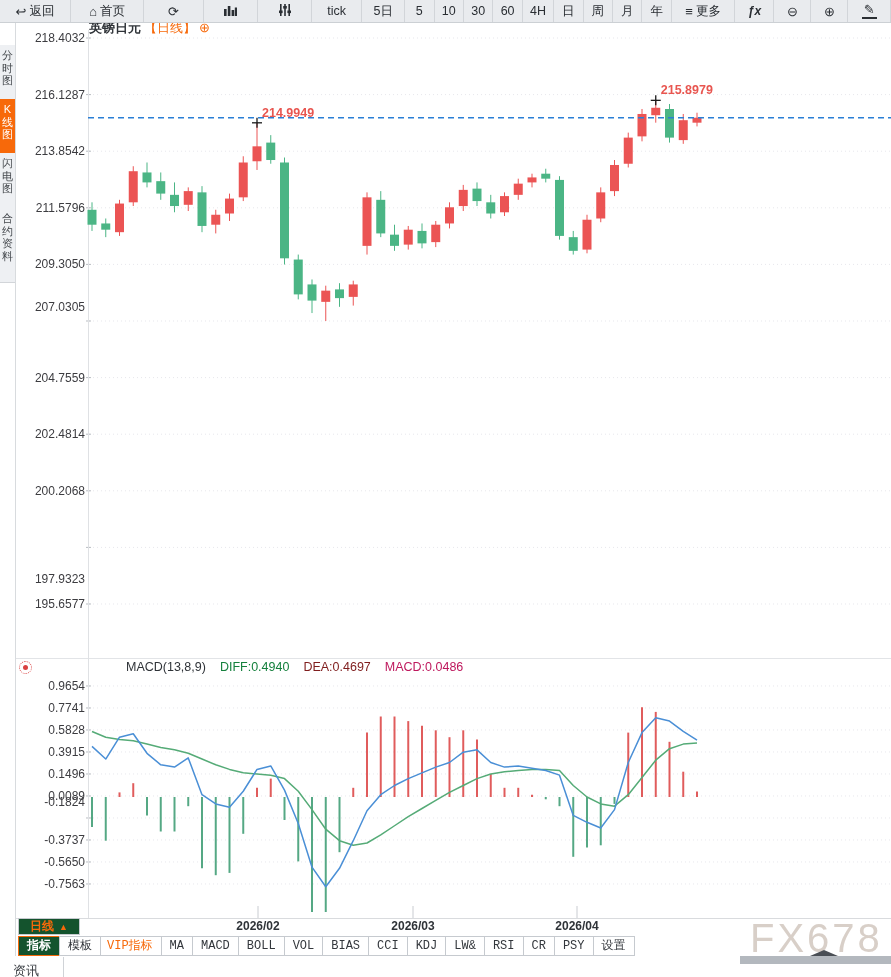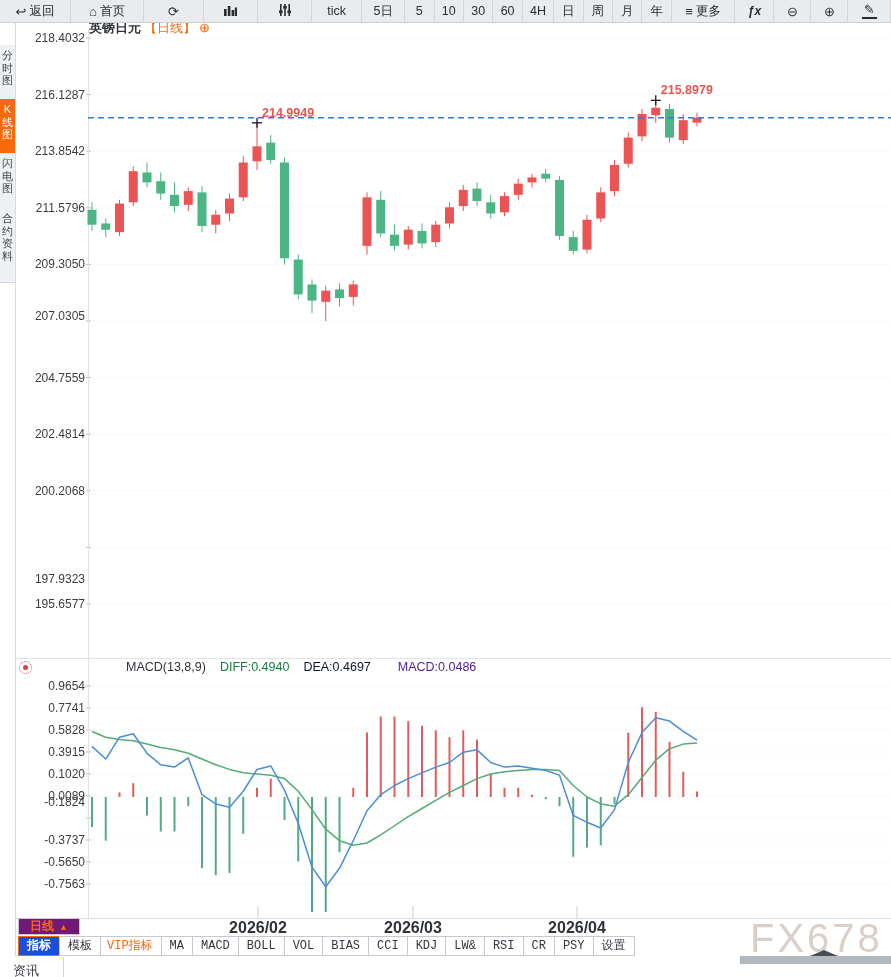--- a/index.html
+++ b/index.html
@@ -25,38 +25,38 @@
   .chart-title{position:absolute;left:89px;top:19px;font-size:13px;z-index:3;}
   .chart-title .sym{color:#2f3338;font-weight:600;}
   .chart-title .tag{color:#f7690a;margin-left:3px;}
   .chart-title .add{color:#f7690a;margin-left:3px;font-size:13px;}
   .axis-label{position:absolute;left:26px;width:59px;text-align:right;font-size:12px;
               color:#3c3c40;z-index:2;}
   .annotation{position:absolute;font-size:12.5px;font-weight:bold;color:#e85650;z-index:3;}
   .macd-header{position:absolute;left:90px;top:660px;display:flex;gap:14px;font-size:12.5px;z-index:3;}
   .macd-header .m0{color:#2f3338;margin-left:36px;}
   .macd-header .m1{color:#15803d;}
-  .macd-header .m2{color:#0f172a;}
-  .macd-header .m3{color:#4c1d95;margin-left:13px;}
+  .macd-header .m2{color:#7f1d1d;}
+  .macd-header .m3{color:#be185d;}
   .target-icon{position:absolute;left:19px;top:661px;width:11px;height:11px;border:1px dotted #d94040;
                border-radius:50%;z-index:3;}
   .target-icon::after{content:"";position:absolute;left:3px;top:3px;width:5px;height:5px;
                border-radius:50%;background:#d94040;}
-  .date-label{position:absolute;top:919px;transform:translateX(-50%);font-size:16px;
+  .date-label{position:absolute;top:919px;transform:translateX(-50%);font-size:12px;
               font-weight:bold;color:#2f3338;z-index:2;}
   
   .period-box{position:absolute;left:18px;top:918px;height:15px;border:1px solid #c6cacf;
-              background:#701a75;display:flex;align-items:center;gap:5px;padding:0 11px;
+              background:#14532d;display:flex;align-items:center;gap:5px;padding:0 11px;
               font-size:12px;font-weight:bold;color:#f7690a;z-index:6;cursor:pointer;}
   .period-box .arr{font-size:9px;}
   .tabbar{position:absolute;left:18px;top:936px;height:20px;display:flex;z-index:6;}
   .tab{height:18px;line-height:18px;border:1px solid #c6cacf;margin-right:-1px;background:#fff;
        padding:0 8px;font-size:12px;color:#33373c;font-family:"Liberation Mono",monospace;
        cursor:pointer;white-space:nowrap;}
-  .tab.active{background:#1d4ed8;border-color:#f7690a;color:#fff;font-weight:bold;}
+  .tab.active{background:#14532d;border-color:#f7690a;color:#fff;font-weight:bold;}
   .tab.vip{color:#f7690a;padding-left:6px;}
   .watermark{position:absolute;left:750px;top:916px;font-size:40px;letter-spacing:3px;
              color:#cfc4bb;opacity:.8;z-index:1;font-family:"Liberation Sans",sans-serif;}
   .news-cell{position:absolute;left:0;top:957px;width:50px;height:20px;border-right:1px solid #d0d3d7;
              font-size:13px;color:#3a3e43;padding-left:13px;padding-top:5px;z-index:6;background:#fff;}
   .hscroll{position:absolute;left:740px;top:956px;width:151px;height:8px;background:#b3b8be;z-index:7;cursor:pointer;}
   .hscroll .thumb-arrow{position:absolute;left:70px;top:-6px;width:0;height:0;
              border-left:14px solid transparent;border-right:14px solid transparent;
              border-bottom:6px solid #4a4f55;}
   .chart-layer{position:absolute;left:0;top:0;z-index:2;}
@@ -358,31 +358,31 @@
       <line x1="413" y1="906" x2="413" y2="918" stroke="#c9ccd1" stroke-width="1"></line>
       <line x1="577" y1="906" x2="577" y2="918" stroke="#c9ccd1" stroke-width="1"></line>
     </svg>
   </div>
 <div id="labels-layer">
     <div class="axis-label" style="top: 31px;">218.4032</div>
     <div class="axis-label" style="top: 87.5987px;">216.1287</div>
     <div class="axis-label" style="top: 144.197px;">213.8542</div>
     <div class="axis-label" style="top: 200.798px;">211.5796</div>
     <div class="axis-label" style="top: 257.4px;">209.3050</div>
-    <div class="axis-label" style="top: 309px;">207.0305</div>
+    <div class="axis-label" style="top: 300px;">207.0305</div>
     <div class="axis-label" style="top: 370.599px;">204.7559</div>
     <div class="axis-label" style="top: 427.198px;">202.4814</div>
     <div class="axis-label" style="top: 483.799px;">200.2068</div>
     <div class="axis-label" style="top: 540.398px; margin-top: 32px;">197.9323</div>
     <div class="axis-label" style="top: 596.999px;">195.6577</div>
     <div class="axis-label" style="top: 678.979px;">0.9654</div>
     <div class="axis-label" style="top: 700.978px;">0.7741</div>
     <div class="axis-label" style="top: 722.978px;">0.5828</div>
     <div class="axis-label" style="top: 744.977px;">0.3915</div>
-    <div class="axis-label" style="top: 766.977px;">0.1020</div>
+    <div class="axis-label" style="top: 766.977px;">0.1496</div>
     <div class="axis-label" style="top: 788.976px;">0.0089</div>
     <div class="axis-label" style="top: 795px;">-0.1824</div>
     <div class="axis-label" style="top: 832.976px;">-0.3737</div>
     <div class="axis-label" style="top: 854.975px;">-0.5650</div>
     <div class="axis-label" style="top: 876.975px;">-0.7563</div>
     <div class="annotation" style="left: 262px; top: 105.812px;">214.9949</div>
     <div class="annotation" style="left: 660.75px; top: 83.3419px;">215.8979</div>
     <div class="date-label" style="left: 258px;">2026/02</div>
     <div class="date-label" style="left: 413px;">2026/03</div>
     <div class="date-label" style="left: 577px;">2026/04</div>

